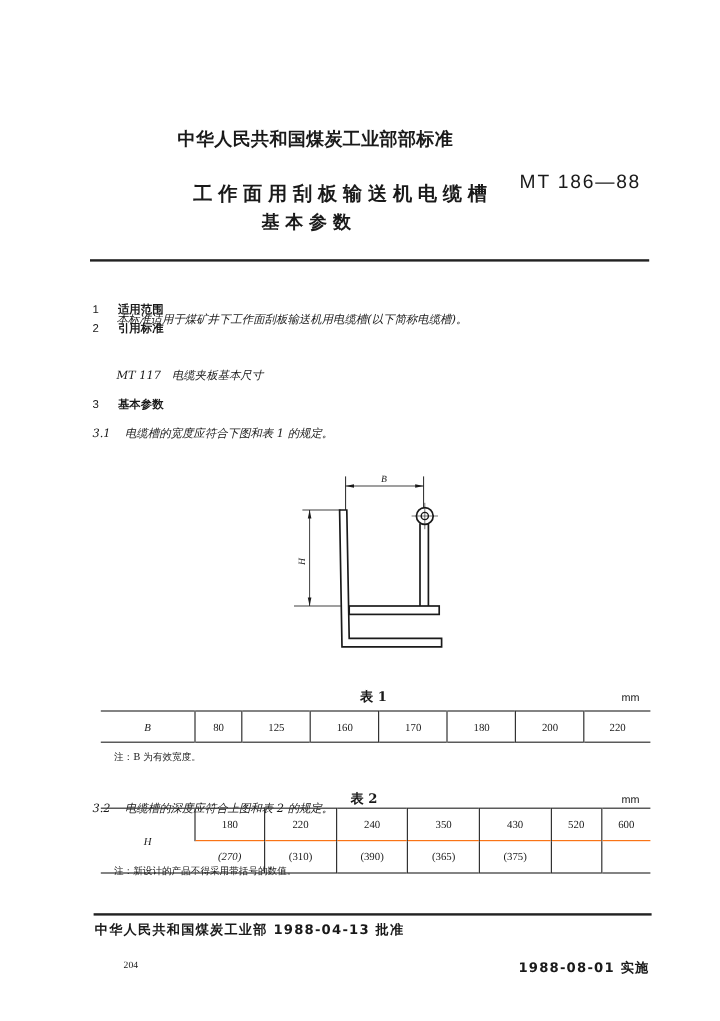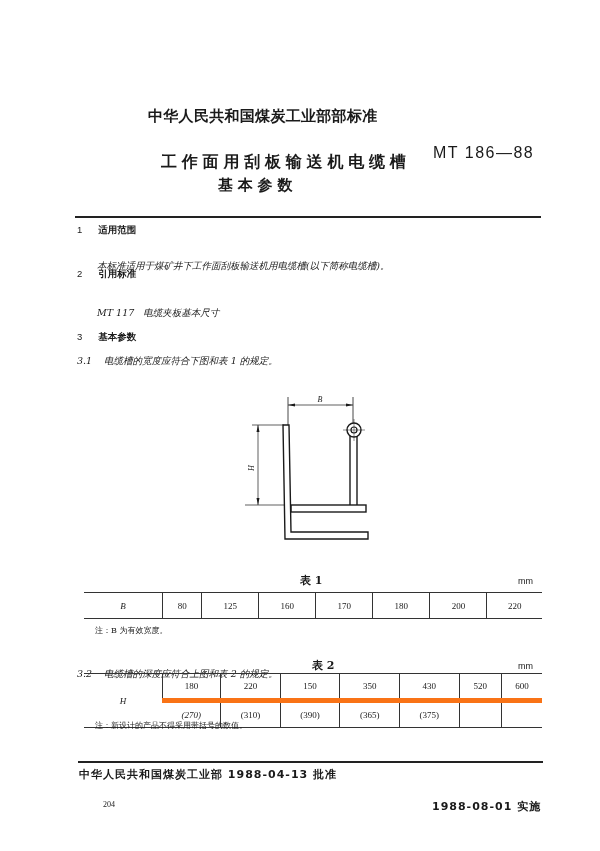--- a/index.html
+++ b/index.html
@@ -29,21 +29,21 @@
   </style>
 </head>
 <body>
 
 <div class="abs bold org">中华人民共和国煤炭工业部部标准</div>
 <div class="abs code">MT 186—88</div>
 <div class="abs bold title1">工作面用刮板输送机电缆槽</div>
 <div class="abs bold title2">基本参数</div>
 <div class="rule" style="top:216px;"></div>
 
-<div class="abs bold sec" style="left:77px; top:224px;text-align:right;">
+<div class="abs bold sec" style="left:77px; top:252px;text-align:right;">
   <span class="num">1</span><span>适用范围</span>
 </div>
 <div class="abs body" style="left:97px; top:260px;">本标准适用于煤矿井下工作面刮板输送机用电缆槽(以下简称电缆槽)。</div>
 
 <div class="abs bold sec" style="left:77px; top:268px;">
   <span class="num">2</span><span>引用标准</span>
 </div>
 <div class="abs body" style="left:97px; top:307px; white-space:pre;">MT 117   电缆夹板基本尺寸</div>
 
 <div class="abs bold sec" style="left:77px; top:331px;">
@@ -99,35 +99,35 @@
     <td>220</td>
   </tr>
 </tbody>
   </table>
 <div class="abs note" style="left:95px; top:625px;">注：B 为有效宽度。</div>
 
 <div class="abs body" style="left:77px; top:668px;">
   <span style="margin-right:12px;">3.2</span><span>电缆槽的深度应符合上图和表 2 的规定。</span>
 </div>
 
-<div class="abs tcap" style="left:312px; top:658px;">表 2</div>
+<div class="abs tcap" style="left:292px; top:658px;">表 2</div>
 <div class="abs unit" style="left:518px; top:661px;">mm</div>
 <table class="t" style="left:84px; top:673px; width:458px; border-top:1.5px solid #333; border-bottom:1.5px solid #333;">
   <tbody>
       <tr style="height:27px;">
     <td rowspan="2" style="width:78px;">H</td>
     <td>180</td>
     <td>220</td>
-    <td>150</td>
+    <td>240</td>
     <td>350</td>
     <td>430</td>
     <td>520</td>
     <td>600</td>
   </tr>
-  <tr style="height:27px; border-top:5px solid #f97316;">
+  <tr style="height:27px; border-top:1px solid #f97316;">
     <td>(270)</td>
     <td>(310)</td>
     <td>(390)</td>
     <td>(365)</td>
     <td>(375)</td>
     <td></td>
     <td></td>
   </tr>
 </tbody>
   </table>

